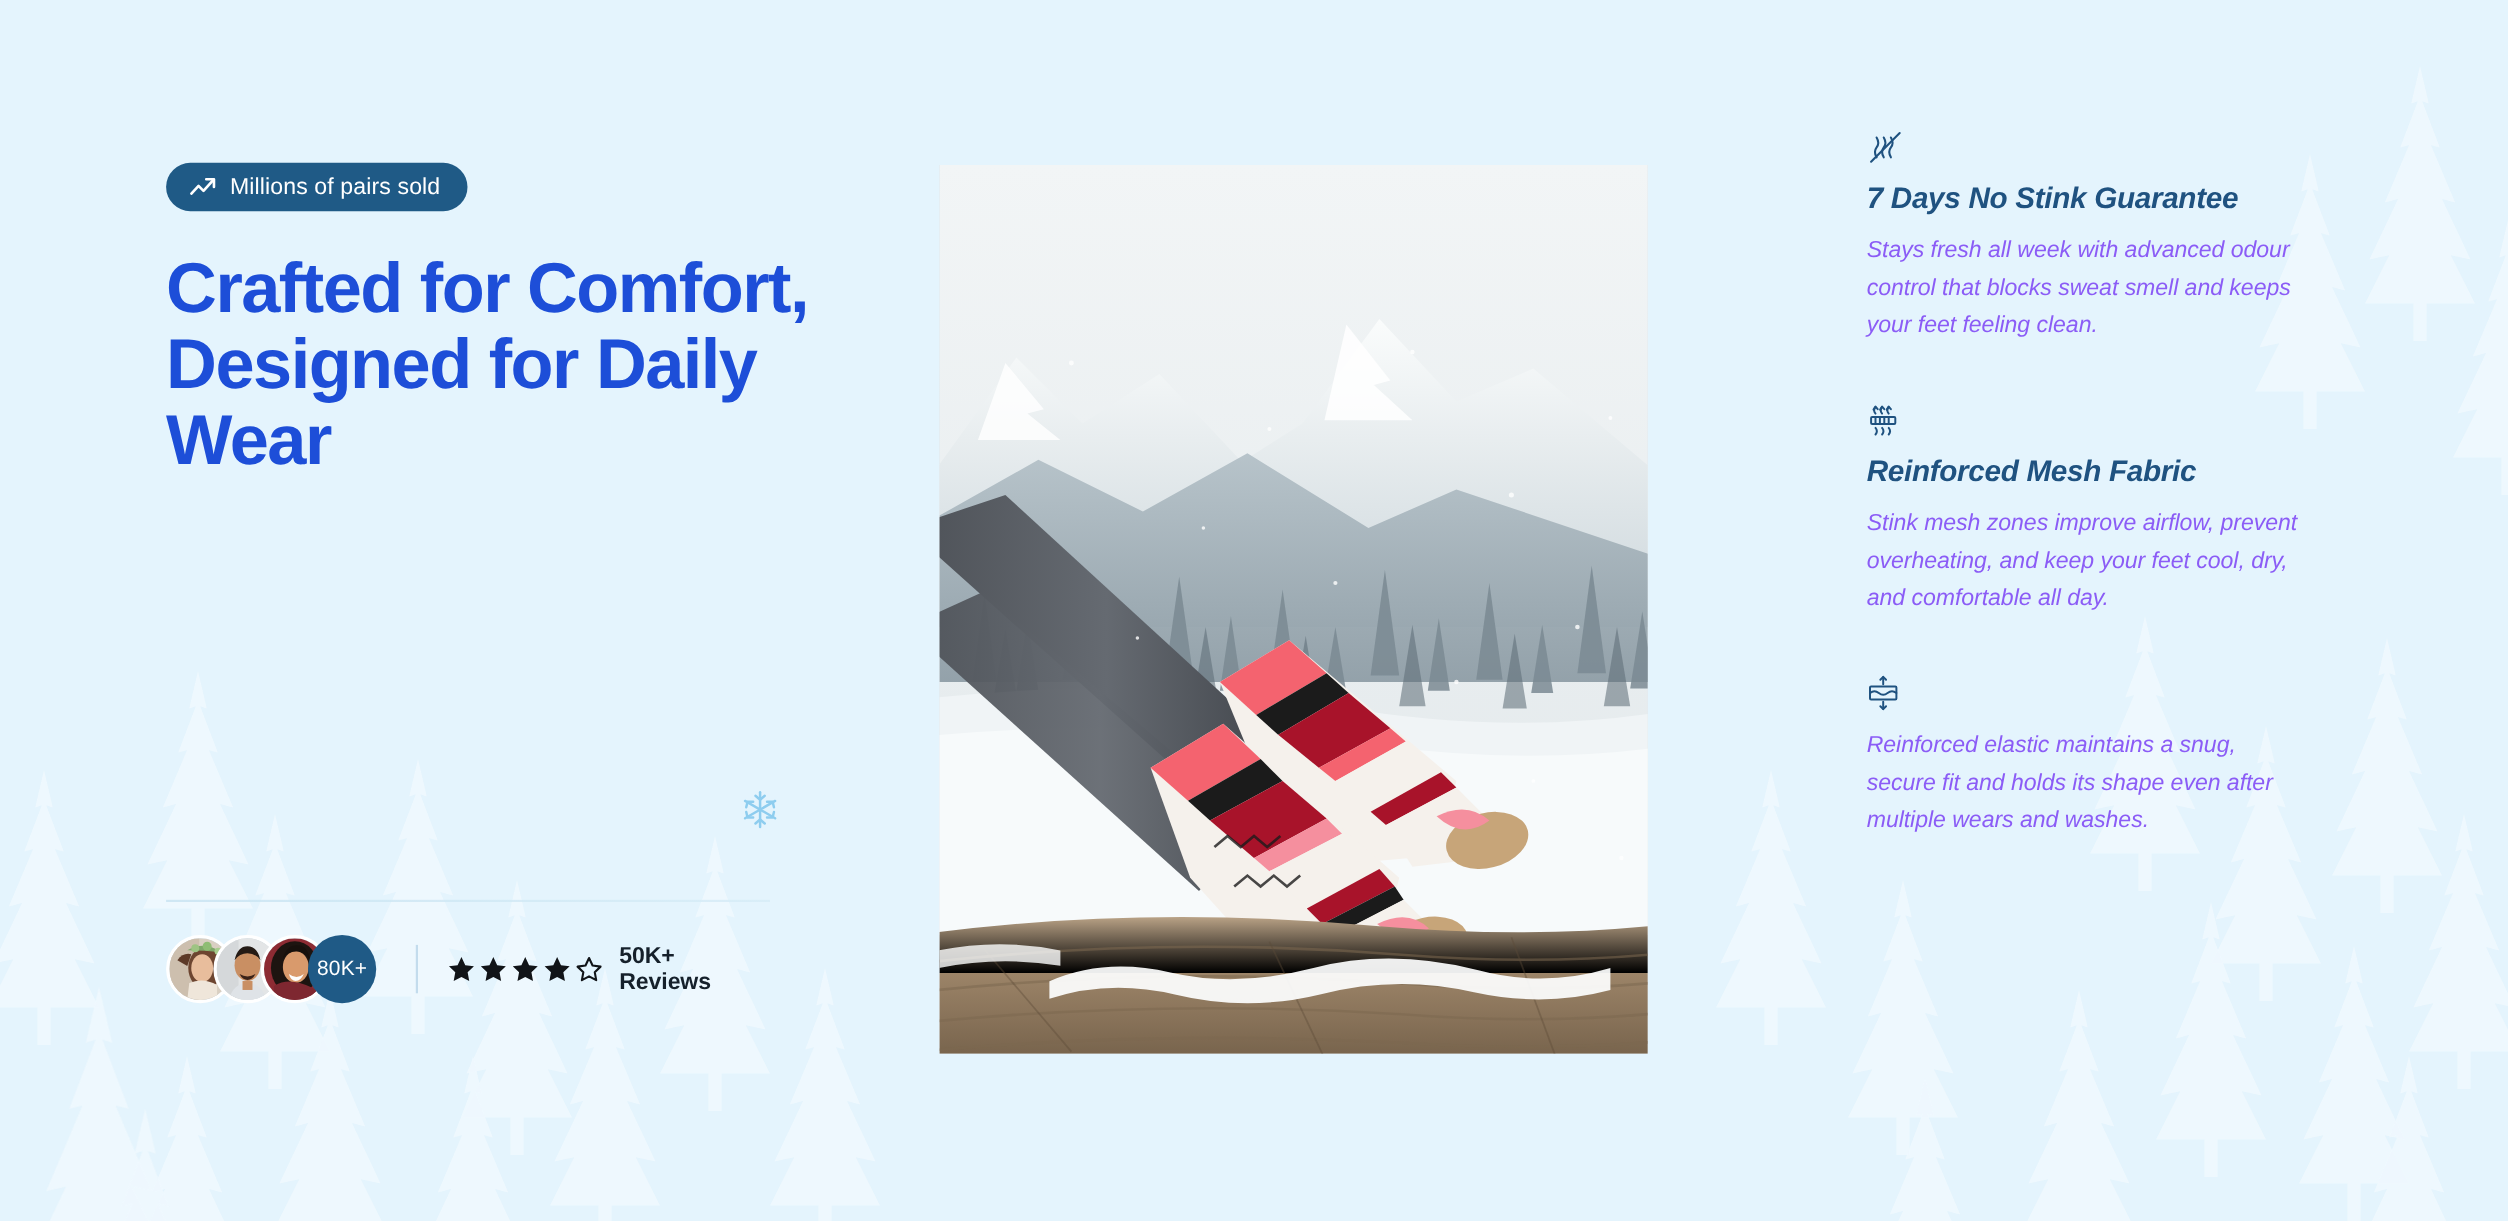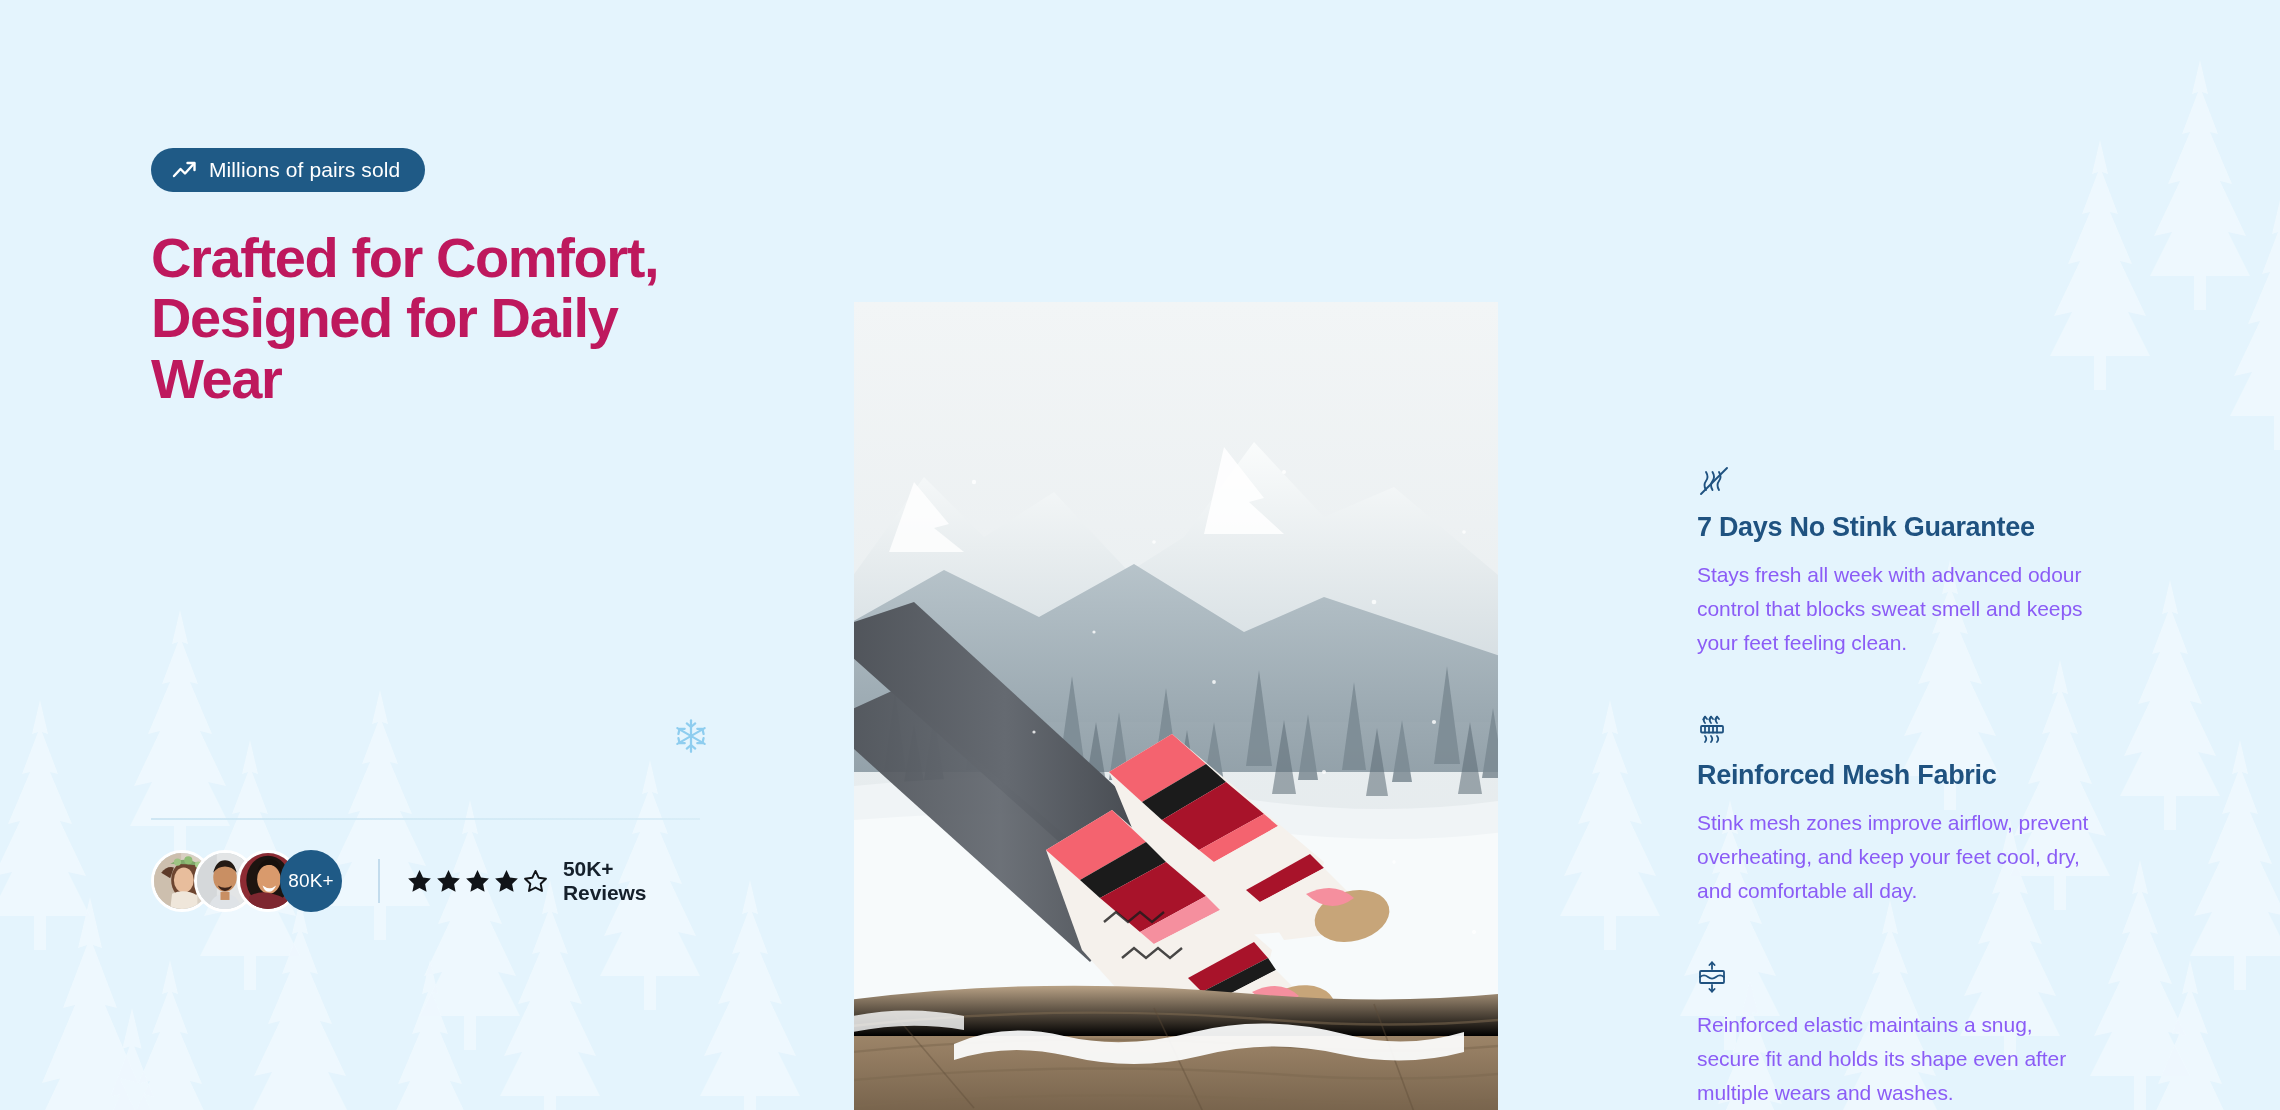--- a/index.html
+++ b/index.html
@@ -24,21 +24,21 @@
     z-index: 0;
   }
 
   
   .hero {
     position: relative;
     z-index: 2;
     width: 2280px;
     height: 1110px;
     display: flex;
-    align-items: flex-end;
+    align-items: flex-start;
     gap: 36px;
   }
 
   
   .col-left {
     width: 818px;
     padding-left: 151px;
     padding-top: 148px;
     position: relative;
     height: 1110px;
@@ -58,24 +58,24 @@
     line-height: 1;
   }
   .badge .trend-ico {
     display: inline-flex;
     width: 26px;
     height: 20px;
   }
 
   .headline {
     margin-top: 36px;
-    font-size: 56px;
+    font-size: 64px;
     line-height: 1.08;
     font-weight: 700;
-    color: #be185d;
+    color: #1d4ed8;
     letter-spacing: -1.4px;
     max-width: 640px;
   }
   .headline .hl-line { display: block; }
 
   .snowflake-deco {
     position: absolute;
     left: 673px;
     top: 718px;
     width: 36px;
@@ -168,23 +168,24 @@
     height: 808px;
     overflow: hidden;
     position: relative;
     background: #dfe6ea;
   }
   .product-photo svg { display: block; width: 100%; height: 100%; }
 
   
   .col-right {
     flex: 1;
-    padding-top: 77px;
+    padding-top: 117px;
     padding-left: 163px;
     padding-right: 180px;
+    font-style: italic;
   }
   .feature { margin-bottom: 52px; }
   .feature:last-child { margin-bottom: 0; }
 
   .feature-icon {
     width: 34px;
     height: 34px;
     color: #1f5280;
     margin-bottom: 14px;
   }

